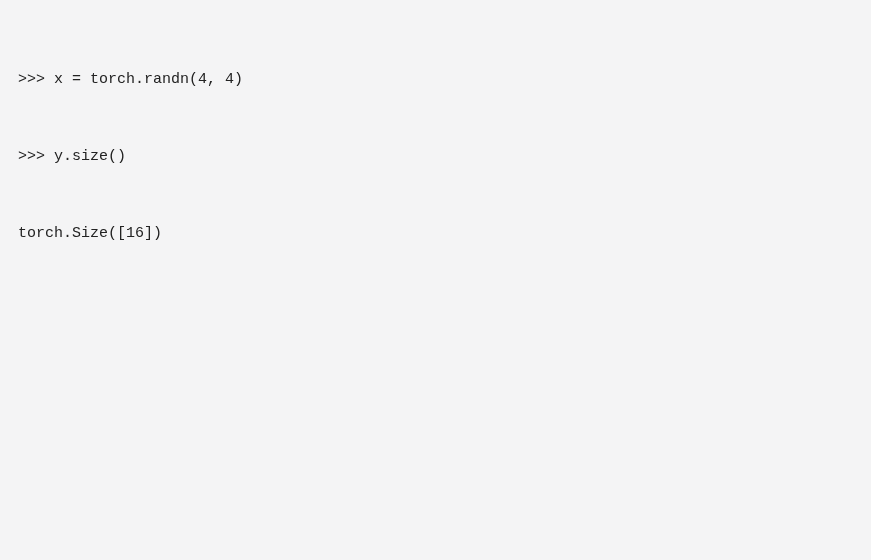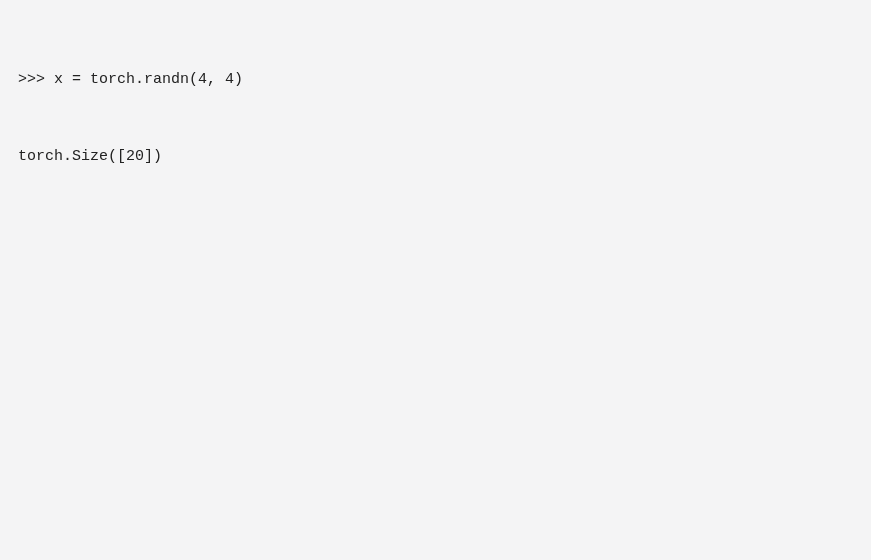--- a/index.html
+++ b/index.html
@@ -26,21 +26,22 @@
     }
     .blank-line {
       height: 25.6px;
     }
   </style>
 </head>
 <body>
 
 <div class="code-block">
   <span class="line">&gt;&gt;&gt; x = torch.randn(4, 4)</span>
-  <span class="line">torch.Size([20])</span>
+  <span class="line">&gt;&gt;&gt; y.size()</span>
+  <span class="line">torch.Size([16])</span>
   
   
   <span class="blank-line"></span>
   
   
   
   
   
   
   

